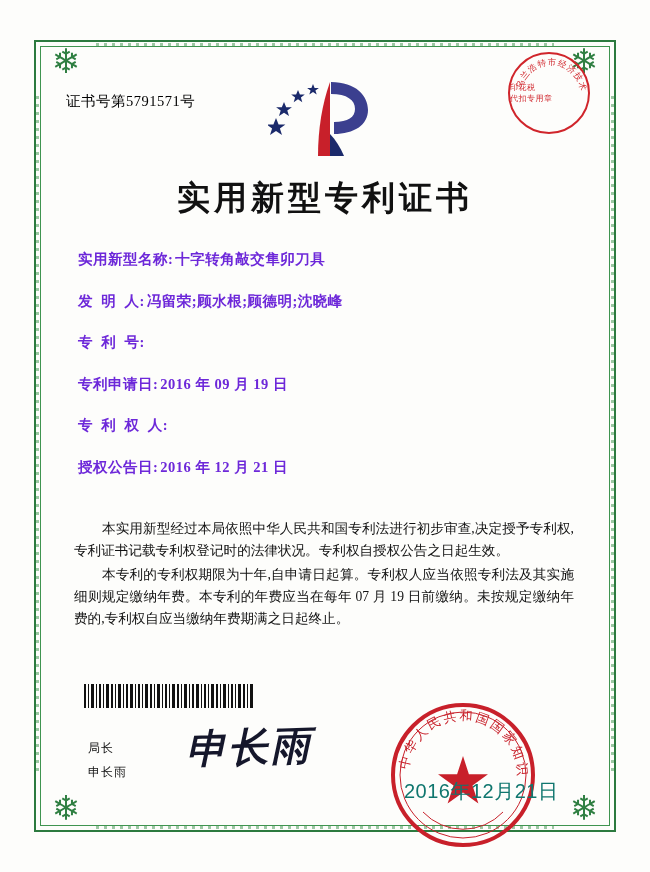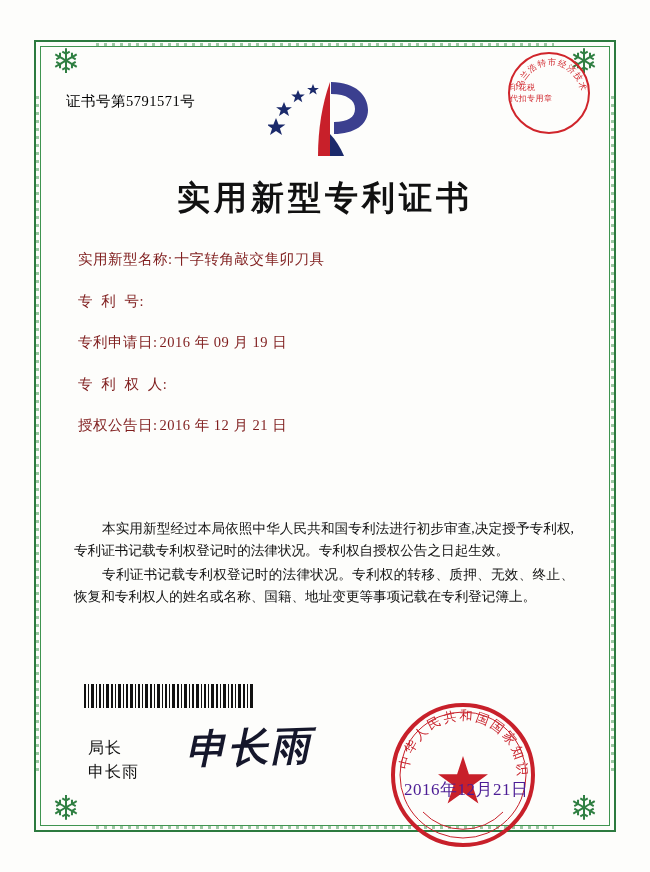--- a/index.html
+++ b/index.html
@@ -125,21 +125,22 @@
   .fields {
     position: absolute;
     left: 78px; top: 250px;
     width: 470px;
   }
   .field-row {
     display: flex;
     align-items: baseline;
     margin-bottom: 22.5px;
     font-size: 14.5px;
-    color: #7f1d1d;
+    color: #6d28d9;
+    font-weight: bold;
   }
   .field-label {
     white-space: pre;
     letter-spacing: .5px;
   }
   .field-value {
     margin-left: 2px;
     letter-spacing: .5px;
   }
 
@@ -162,21 +163,21 @@
   .barcode {
     position: absolute;
     left: 84px; top: 684px;
     width: 170px; height: 24px;
   }
 
   
   .sig-label {
     position: absolute;
     left: 88px; top: 736px;
-    font-size: 16px;
+    font-size: 12px;
     line-height: 24px;
     color: #111;
     letter-spacing: 1px;
   }
   .sig-script {
     position: absolute;
     left: 186px; top: 720px;
     font-size: 40px;
     font-family: "DejaVu Serif", serif;
     font-style: italic;
@@ -188,24 +189,24 @@
 
   
   .big-seal {
     position: absolute;
     left: 388px; top: 700px;
     width: 150px; height: 150px;
   }
   .seal-date {
     position: absolute;
     left: 404px; top: 778px;
-    font-size: 17px;
-    color: #4c1d95;
-    letter-spacing: .5px;
-    font-family: Liberation Serif, serif;
+    font-size: 20px;
+    color: #0f766e;
+    letter-spacing: .5px;
+    font-family: Liberation Sans, sans-serif;
   }
 
   
   .footer {
     position: absolute;
     left: 0; top: 860px;
     width: 650px;
     text-align: center;
     font-size: 12.5px;
     color: #222;
@@ -263,38 +264,42 @@
   </div>
 
   <div class="title">实用新型专利证书</div>
 
   <div class="fields">
     <div class="field-row">
       <span class="field-label">实用新型名称:</span>
       <span class="field-value">十字转角敲交隼卯刀具</span>
     </div>
     <div class="field-row">
+      <span class="field-label">发  明  人:</span>
+      <span class="field-value">冯留荣;顾水根;顾德明;沈晓峰</span>
+    </div>
+    <div class="field-row">
       <span class="field-label">专  利  号:</span>
     </div>
     <div class="field-row">
       <span class="field-label">专利申请日:</span>
       <span class="field-value">2016 年 09 月 19 日</span>
     </div>
     <div class="field-row">
       <span class="field-label">专  利  权  人:</span>
     </div>
     <div class="field-row">
       <span class="field-label">授权公告日:</span>
       <span class="field-value">2016 年 12 月 21 日</span>
     </div>
   </div>
 
   <div class="body-text">
     <p>本实用新型经过本局依照中华人民共和国专利法进行初步审查,决定授予专利权,专利证书记载专利权登记时的法律状况。专利权自授权公告之日起生效。</p>
-    <p>专利证书记载专利权登记时的法律状况。专利权的转移、质押、无效、终止、恢复和专利权人的姓名或名称、国籍、地址变更等事项记载在专利登记簿上。</p>
+    <p>本专利的专利权期限为十年,自申请日起算。专利权人应当依照专利法及其实施细则规定缴纳年费。本专利的年费应当在每年 07 月 19 日前缴纳。未按规定缴纳年费的,专利权自应当缴纳年费期满之日起终止。</p>
   </div>
 
   <div class="barcode">
     <svg width="170" height="24" viewBox="0 0 170 24">
       <g fill="#111">
         <rect x="0" y="0" width="2" height="24"></rect>
           <rect x="4" y="0" width="1" height="24"></rect>
         <rect x="7" y="0" width="3" height="24"></rect>
           <rect x="12" y="0" width="1" height="24"></rect>
         <rect x="15" y="0" width="2" height="24"></rect>

